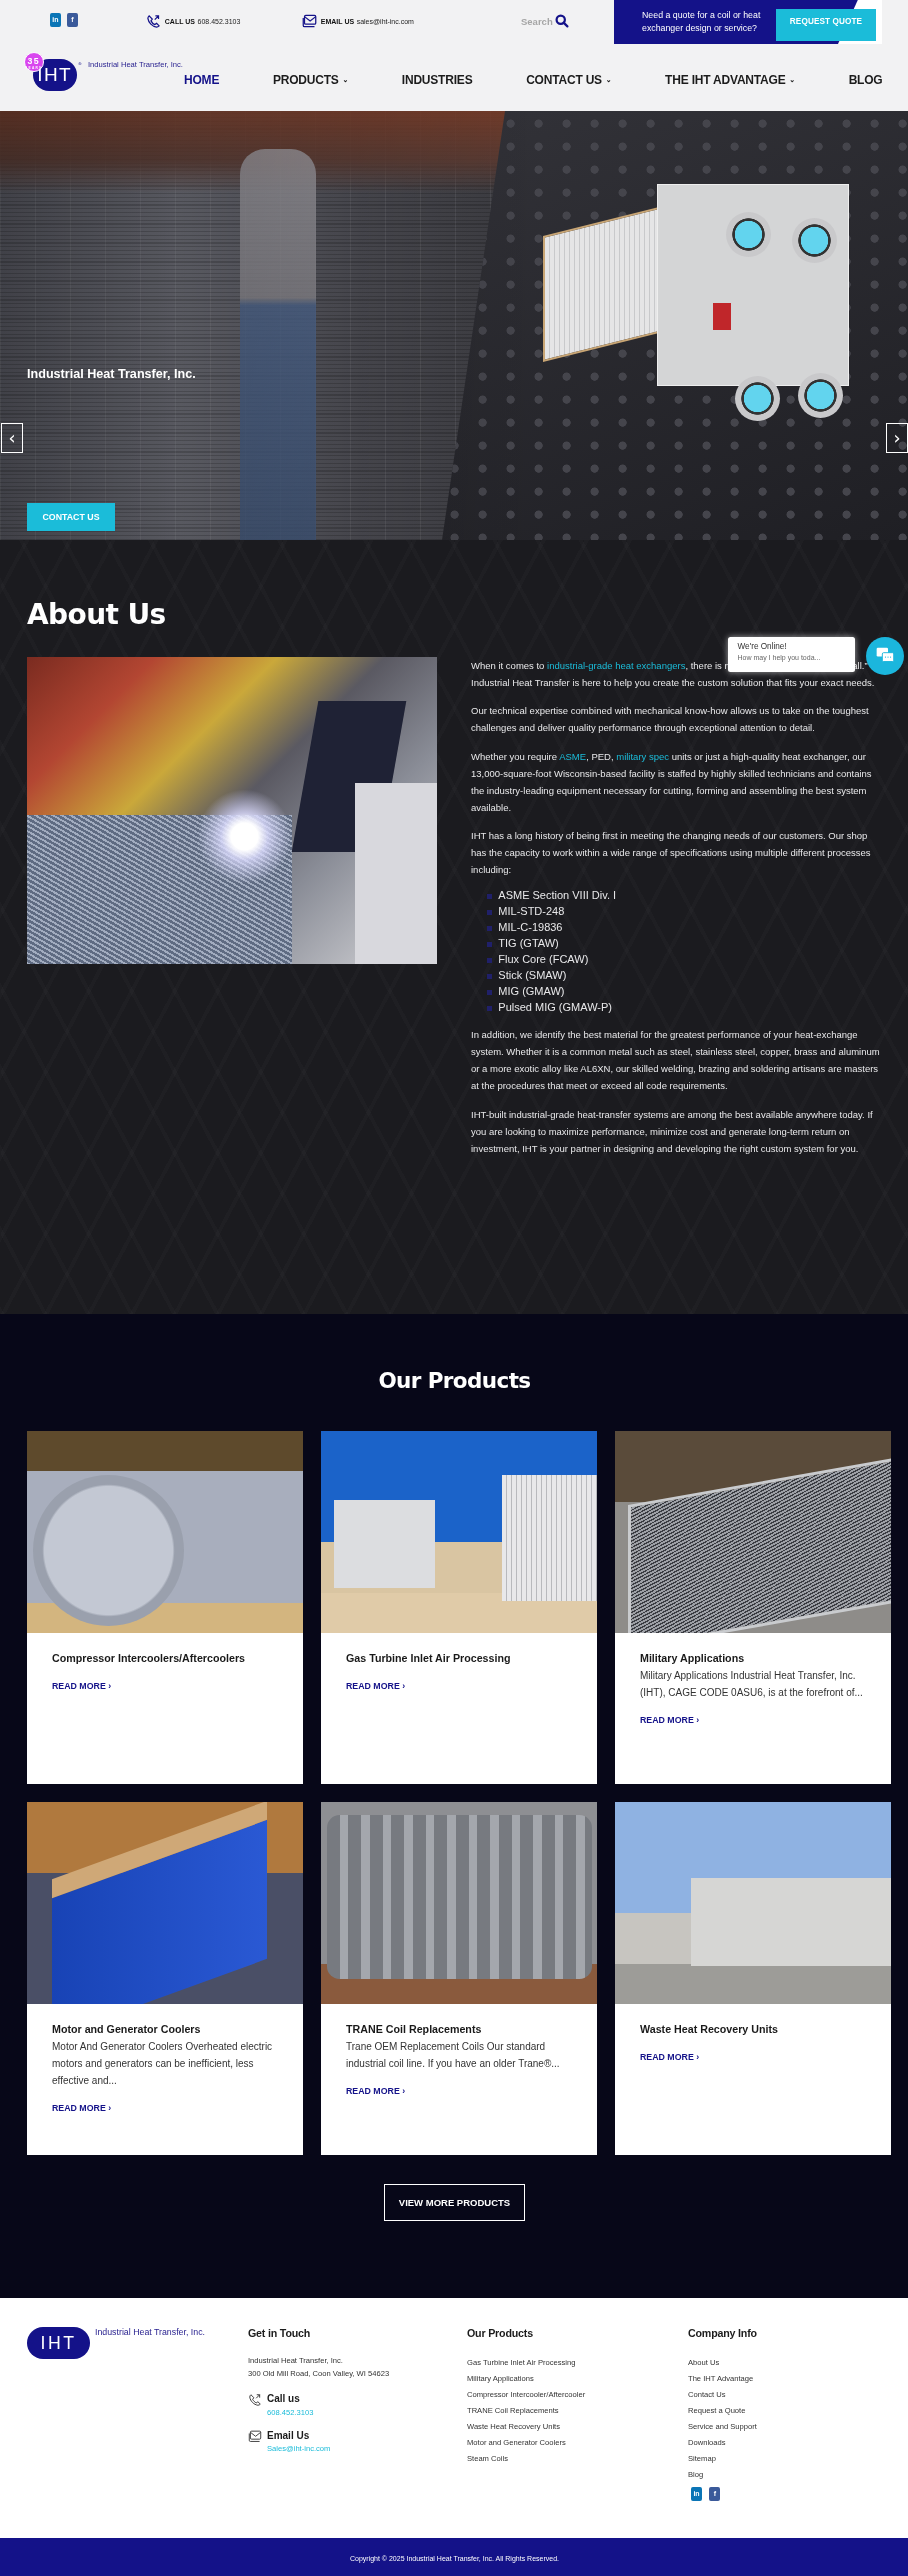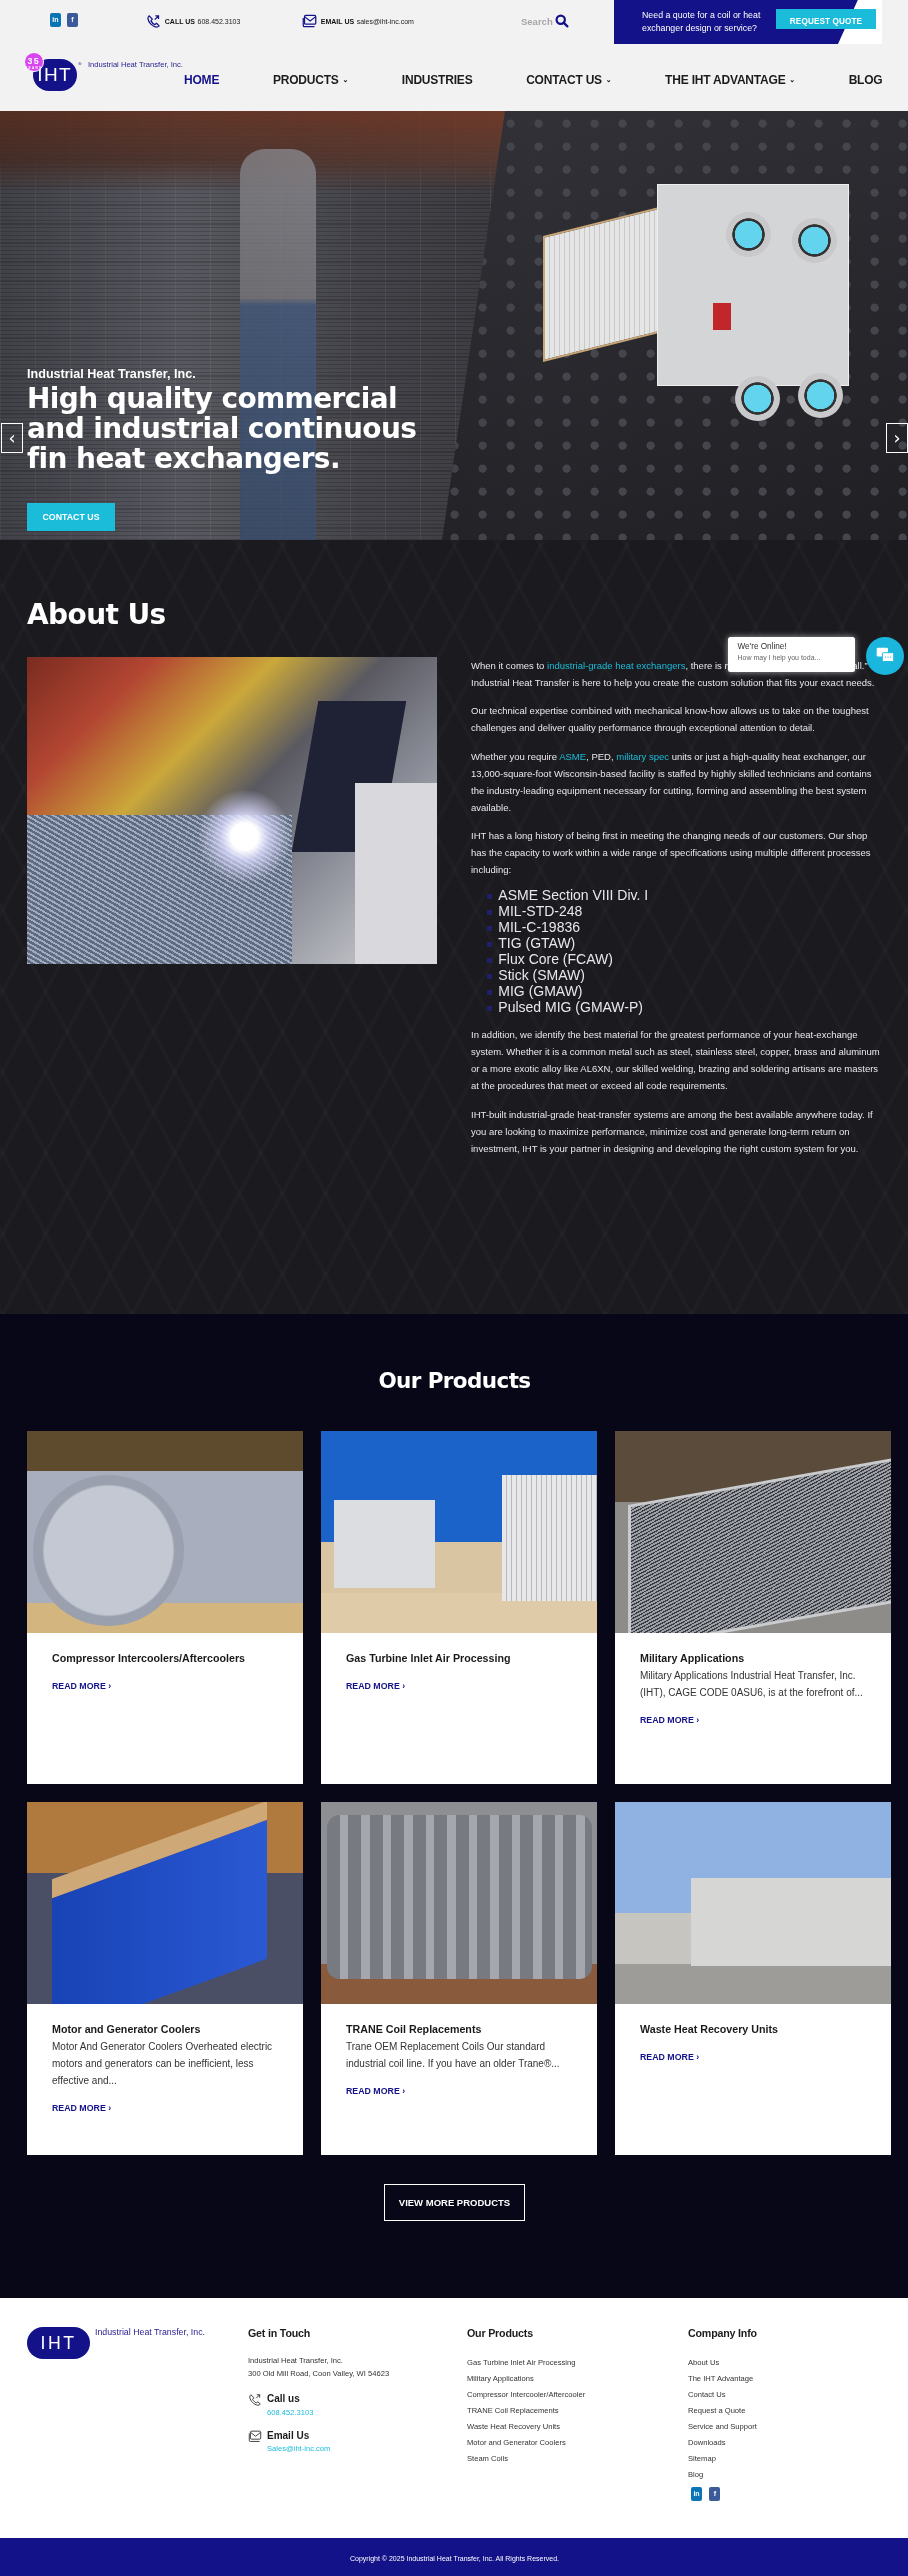--- a/index.html
+++ b/index.html
@@ -14,21 +14,21 @@
   .ico-fb { background: #3b5a9a; }
   .contact-item { position: absolute; top: 14px; display: flex; align-items: center; gap: 3.8px; font: 7px "Liberation Sans", sans-serif; color: #222; }
   .contact-item b { font-weight: bold; color: #111; margin-right: 2.5px; }
   .contact-item svg { display: block; }
   .call { left: 146px; }
   .email { left: 302px; }
   .search { position: absolute; top: 14px; left: 521px; display: flex; align-items: center; gap: 2.5px; font: bold 9.5px "Liberation Sans", sans-serif; color: #a6a6a6; }
   .quote-banner { position: absolute; top: 0; left: 614px; width: 268px; height: 44px; background: #141289; overflow: hidden; }
   .quote-banner .slash { position: absolute; top: 0; right: 0; width: 44px; height: 44px; background: #fff; clip-path: polygon(45% 0, 100% 0, 100% 100%, 0 100%); }
   .quote-text { position: absolute; left: 28px; top: 8.8px; width: 139px; color: #fff; font: 8.8px/13.2px "Liberation Sans", sans-serif; }
-  .quote-btn { position: absolute; top: 8.8px; left: 162px; width: 100px; height: 20px; background: #1bbcd9; color: #fff; font: bold 8.2px/26.5px "Liberation Sans", sans-serif; text-align: center; letter-spacing: 0.1px; z-index: 2; cursor: pointer; }
+  .quote-btn { position: absolute; top: 8.8px; left: 162px; width: 100px; height: 32px; background: #1bbcd9; color: #fff; font: bold 8.2px/26.5px "Liberation Sans", sans-serif; text-align: center; letter-spacing: 0.1px; z-index: 2; cursor: pointer; }
 
   
   .navrow { position: relative; height: 50px; background: #f2f2f3; }
   .logo { position: absolute; left: 25px; top: 0; display: flex; align-items: flex-start; }
   .logo-pill { position: relative; width: 44px; height: 32px; margin-left: 7.6px; margin-top: -2.5px; background: #141289; border-radius: 16px; color: #fff; font: 19px/32px "Liberation Sans", sans-serif; text-align: center; letter-spacing: 1.3px; }
   .logo-badge { position: absolute; left: -8.8px; top: -6.3px; width: 20px; height: 20px; border-radius: 50%; background: #d946ef; border: 1.3px solid #fff; color: #fff; text-align: center; line-height: 1; }
   .logo-badge .n { font: bold 8.8px "Liberation Sans", sans-serif; display:block; margin-top: 2.5px; }
   .logo-badge .y { font: bold 3.2px "Liberation Sans", sans-serif; display:block; }
   .logo-name { margin-left: 6.3px; margin-top: -1.3px; font: 7.6px "Liberation Sans", sans-serif; color: #2a2390; }
   .logo-reg { font-size: 3.8px; color: #141289; margin-left: 1.3px; }
@@ -70,21 +70,21 @@
   .weld-img { position: absolute; left: 27px; top: 117px; width: 410px; height: 307px; overflow: hidden;
       background: linear-gradient(135deg, #7a2b20 0%, #b34632 18%, #caa83a 35%, #5a5962 50%, #8a8d97 70%, #d9d9dc 100%); }
   .weld-img .mesh { position: absolute; left: 0; top: 158px; width: 265px; height: 149px; background:
       repeating-linear-gradient(30deg, #a2acbf 0 1.9px, #5f6b82 1.9px 4.4px); }
   .weld-img .flare { position: absolute; left: 170px; top: 132px; width: 95px; height: 95px; border-radius: 50%; background: radial-gradient(circle, #fff 0 20%, rgba(220,220,255,.8) 35%, rgba(200,200,255,0) 70%); }
   .weld-img .helmet { position: absolute; left: 278px; top: 44px; width: 88px; height: 151px; background: #1f2235; transform: skewX(-10deg); }
   .weld-img .sleeve { position: absolute; left: 328px; top: 126px; width: 82px; height: 183px; background: #d8d8dd; }
   .about-copy { position: absolute; left: 471px; top: 117px; width: 410px; color: #e8e8ea; font: 9.5px/17px "Liberation Sans", sans-serif; }
   .about-copy p { margin-bottom: 11.4px; }
   .about-copy a { color: #1bbcd9; text-decoration: none; }
-  .about-copy ul { list-style: none; margin: -2.5px 0 11.4px 16px; font-size: 14px; line-height: 16px; }
+  .about-copy ul { list-style: none; margin: -2.5px 0 11.4px 16px; font-size: 11px; line-height: 16px; }
   .about-copy li::before { content: ""; display: inline-block; width: 5px; height: 5px; background: #20206a; margin-right: 6.3px; vertical-align: middle; }
 
   
   .chat-bubble { position: absolute; left: 728px; top: 637px; width: 127px; height: 35px; background: #fff; border-radius: 2.5px; box-shadow: 0 0 6.3px rgba(255,255,255,.6); padding: 5px 9.5px; }
   .chat-bubble .t1 { font: 8.2px "Liberation Sans", sans-serif; color: #333; }
   .chat-bubble .t2 { font: 7px "Liberation Sans", sans-serif; color: #666; margin-top: 2.5px; }
   .chat-btn { position: absolute; left: 866px; top: 637px; width: 38px; height: 38px; border-radius: 50%; background: #1bb6dd; display: flex; align-items: center; justify-content: center; cursor: pointer; }
 
   
   .products { position: relative; height: 984px; background: #070718; }
@@ -226,21 +226,20 @@
     <div class="hex-panel"></div>
     <div class="port" style="left:284px;top:101px"></div>
     <div class="port" style="left:350px;top:107px"></div>
     <div class="port" style="left:293px;top:265px"></div>
     <div class="port" style="left:356px;top:262px"></div>
     <div class="tag"></div>
   </div>
   <div class="hero-overlay"></div>
 
   <div class="hero-eyebrow">Industrial Heat Transfer, Inc.</div>
-  <h1 class="hero-title">High quality commercial and industrial continuous fin heat exchangers.</h1>
   <div class="hero-cta">CONTACT US</div>
 
   <div class="arrow prev"><span>‹</span></div>
   <div class="arrow next"><span>›</span></div>
 </section>
 
 <section class="about">
   <h2>About Us</h2>
 
   <div class="weld-img">

